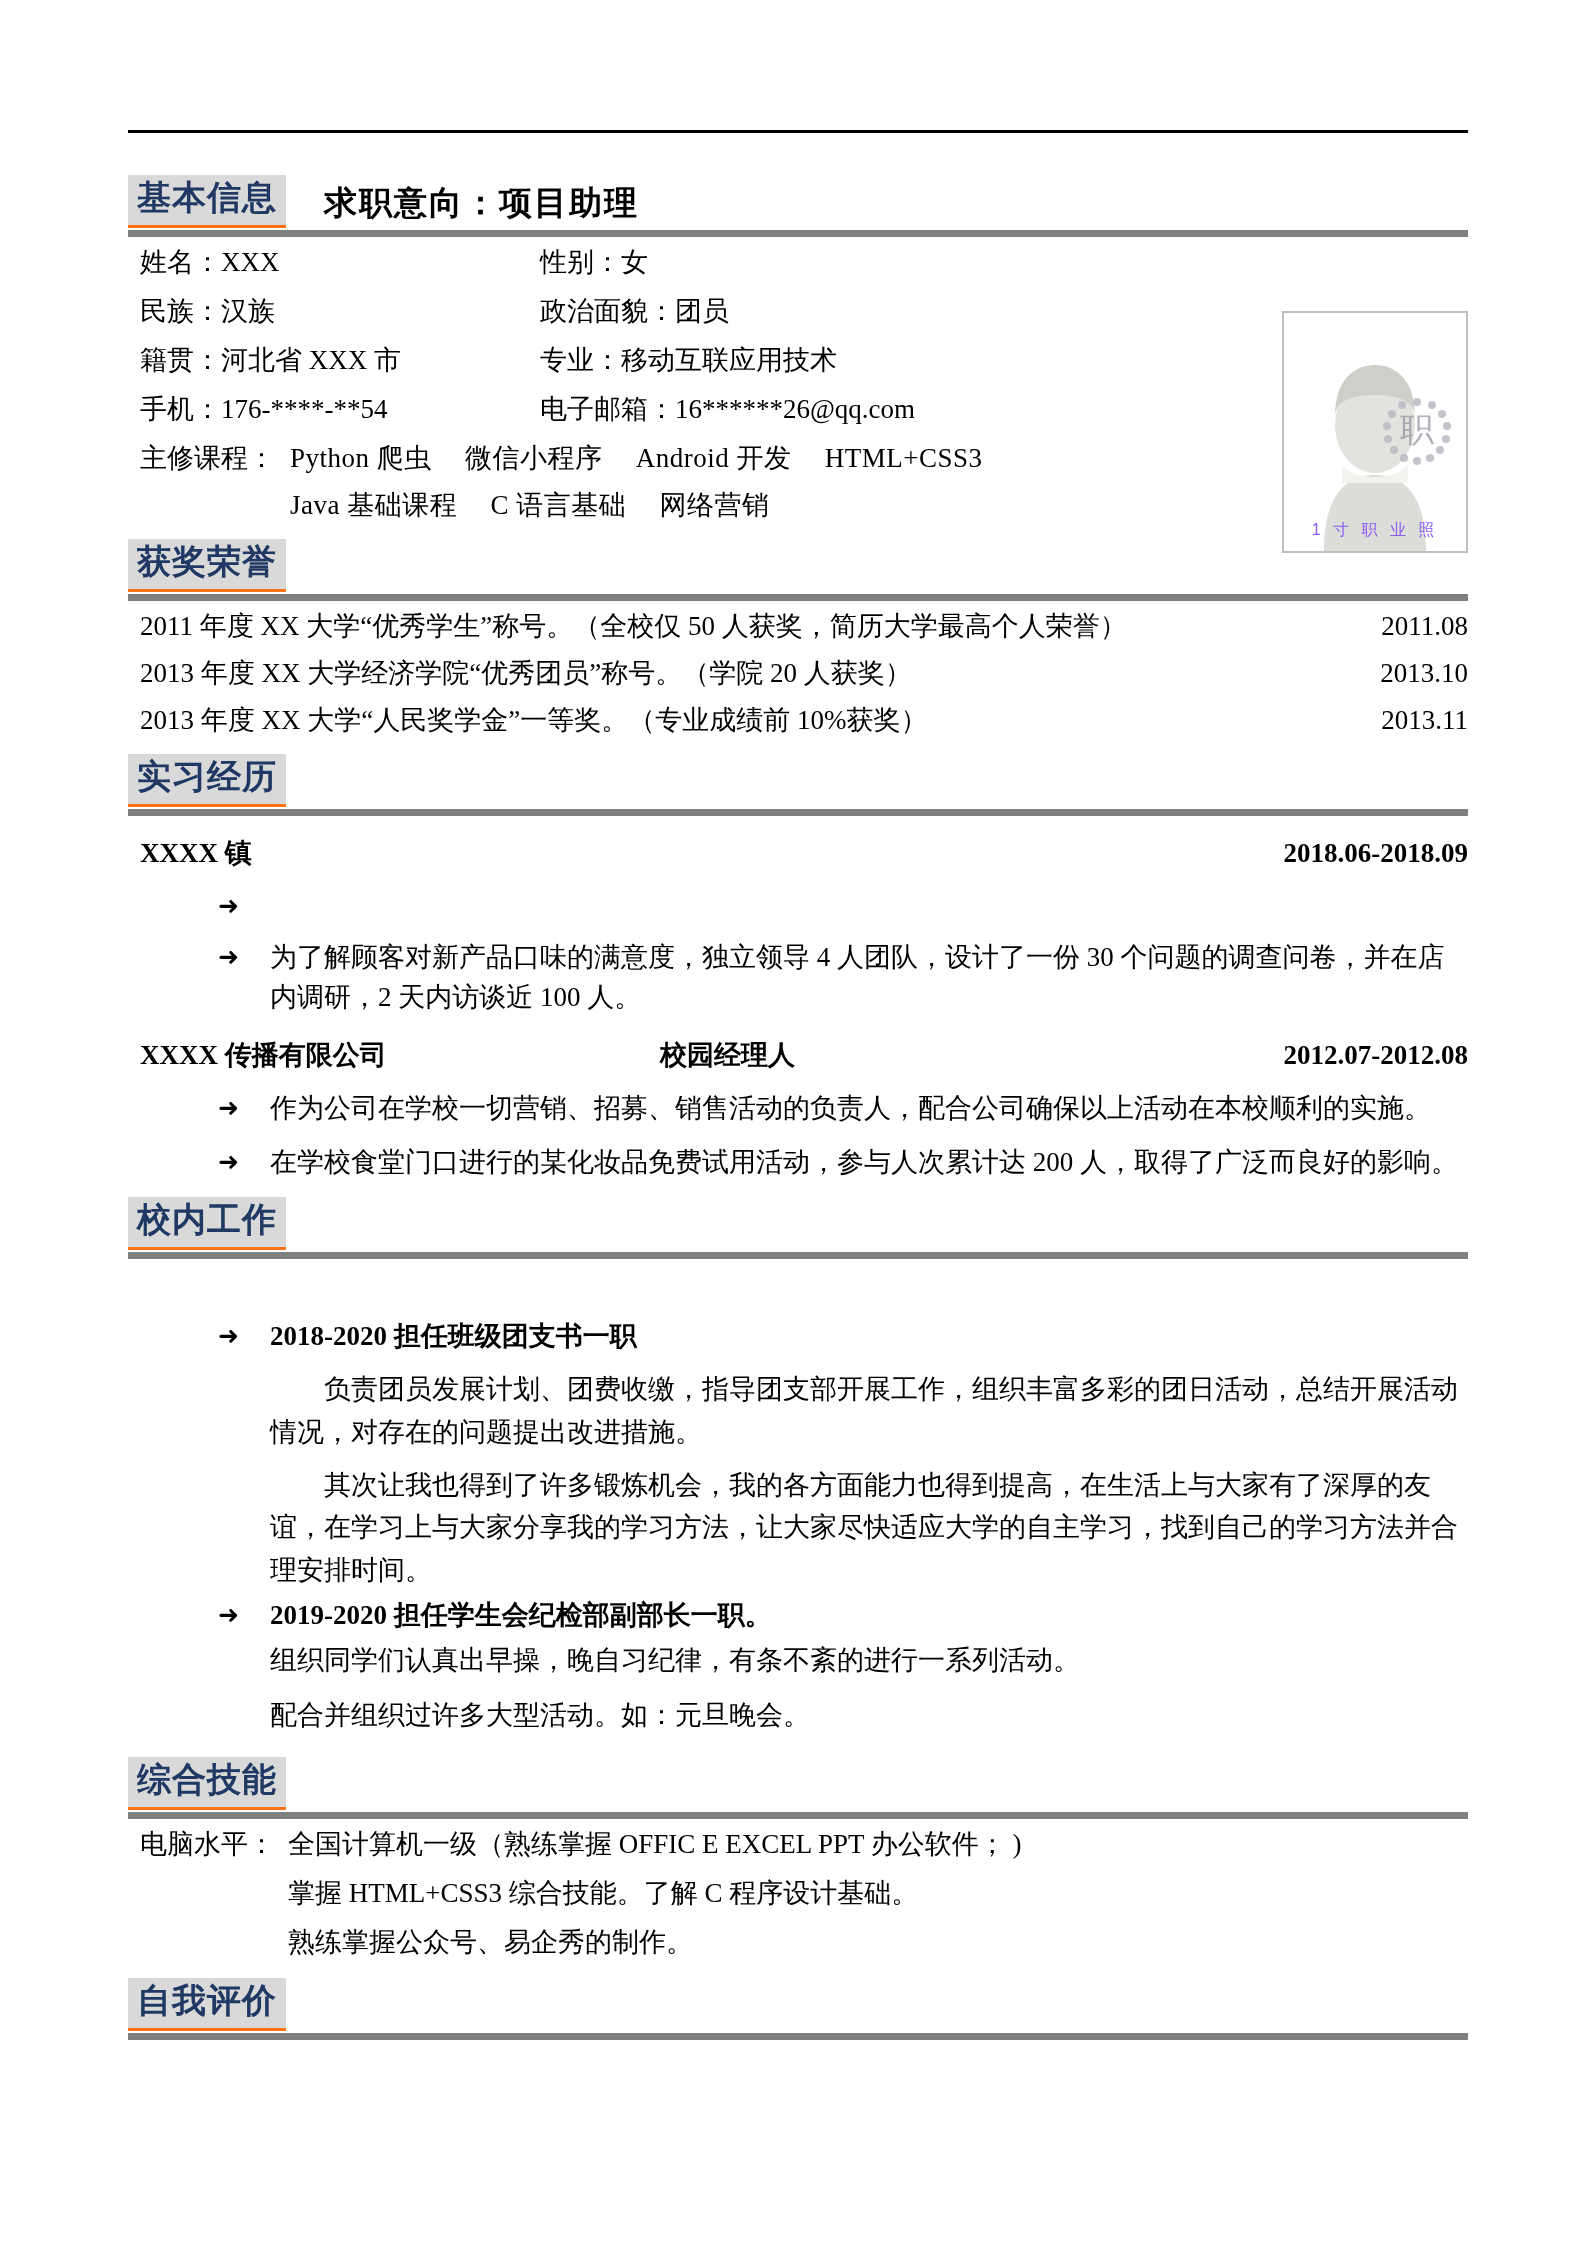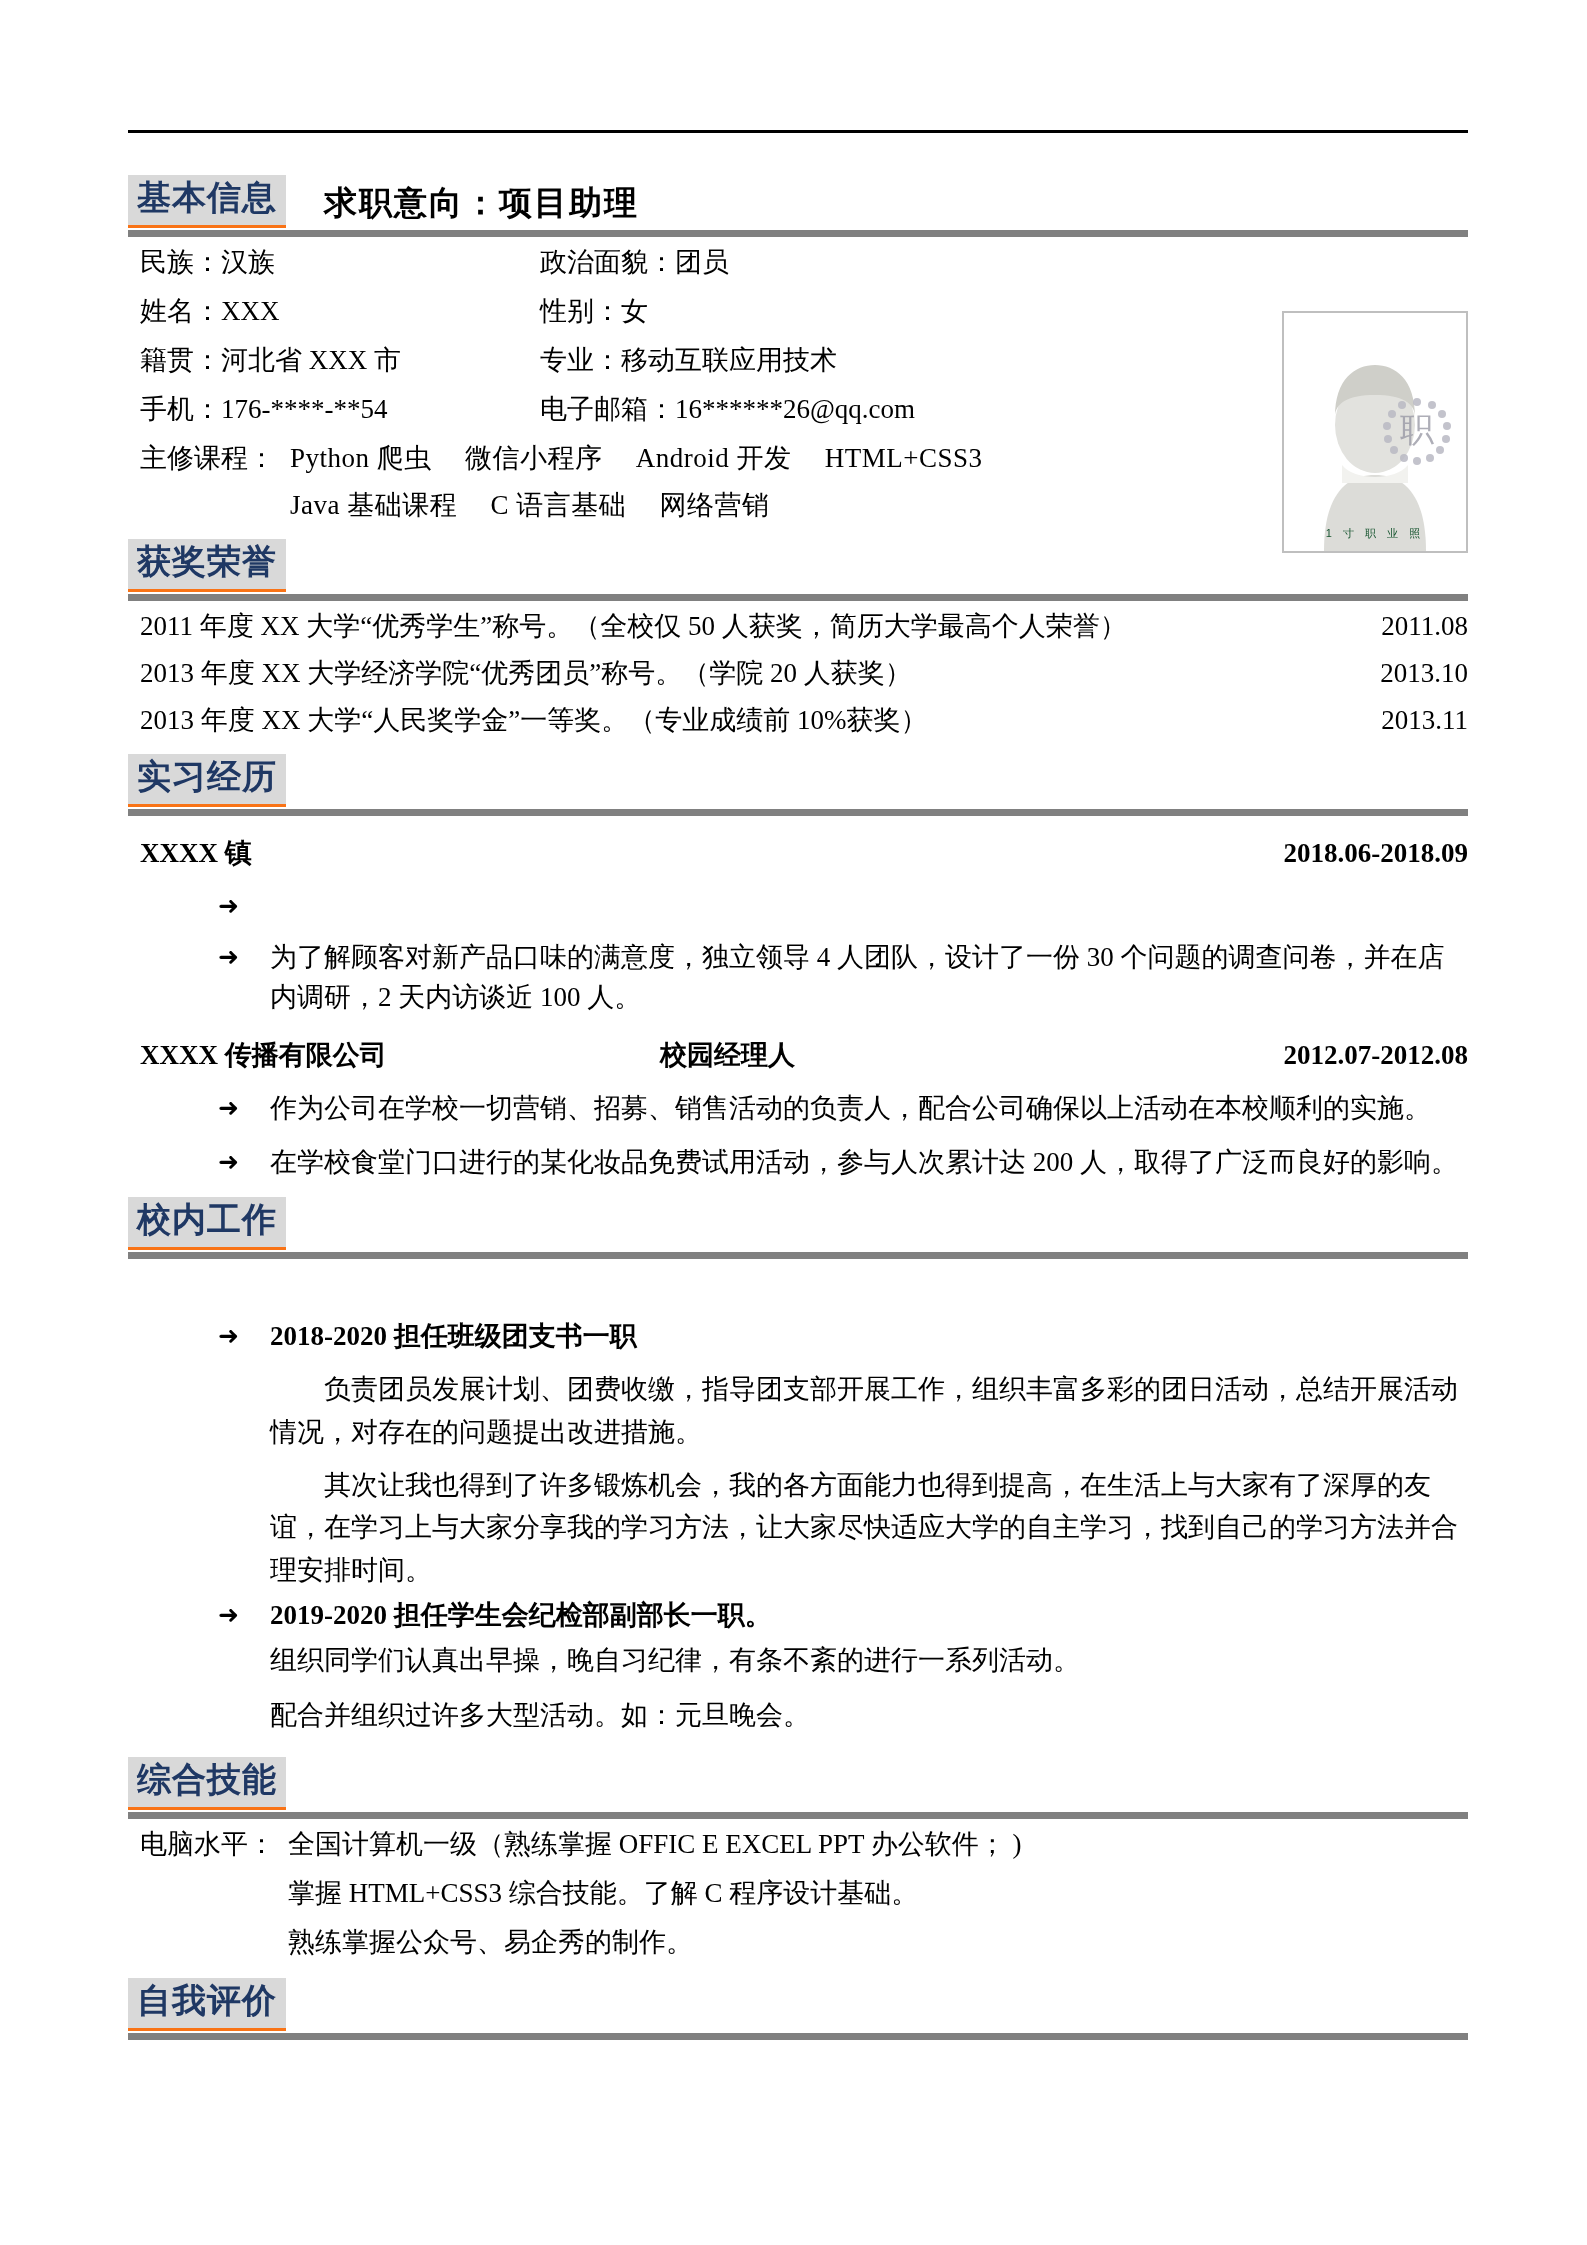--- a/index.html
+++ b/index.html
@@ -115,23 +115,23 @@
     position: absolute;
     left: 0; top: 0; right: 0; bottom: 0;
     background: #ffffff;
   }
   .photo-caption {
     position: absolute;
     bottom: 10px;
     left: 0;
     width: 100%;
     text-align: center;
-    font-size: 11px;
+    font-size: 16px;
     letter-spacing: 4px;
-    color: #14532d;
+    color: #8b5cf6;
     font-family: "Liberation Sans", sans-serif;
   }
   
   .award-row {
     display: flex;
     justify-content: space-between;
     align-items: baseline;
     font-size: 27px;
     line-height: 1.0;
     margin-bottom: 20px;
@@ -251,26 +251,26 @@
               <circle cx="118" cy="92" r="4"></circle>
                 <circle cx="133" cy="89" r="4"></circle>
             </g>
             <text x="133" y="128" font-family="Liberation Serif, serif" font-size="34" fill="#9a9aa6" text-anchor="middle" opacity="0.8">职</text>
           </svg>
         </div>
         <div class="photo-caption">1 寸 职 业 照</div>
       </div>
 
       <div class="info-row">
+        <div class="info-col-left">姓名：XXX</div>
+        <div class="info-col-right">性别：女</div>
+      </div>
+      <div class="info-row">
         <div class="info-col-left">民族：汉族</div>
         <div class="info-col-right">政治面貌：团员</div>
-      </div>
-      <div class="info-row">
-        <div class="info-col-left">姓名：XXX</div>
-        <div class="info-col-right">性别：女</div>
       </div>
       <div class="info-row">
         <div class="info-col-left">籍贯：河北省 XXX 市</div>
         <div class="info-col-right">专业：移动互联应用技术</div>
       </div>
       <div class="info-row">
         <div class="info-col-left">手机：176-****-**54</div>
         <div class="info-col-right">电子邮箱：16******26@qq.com</div>
       </div>
 

